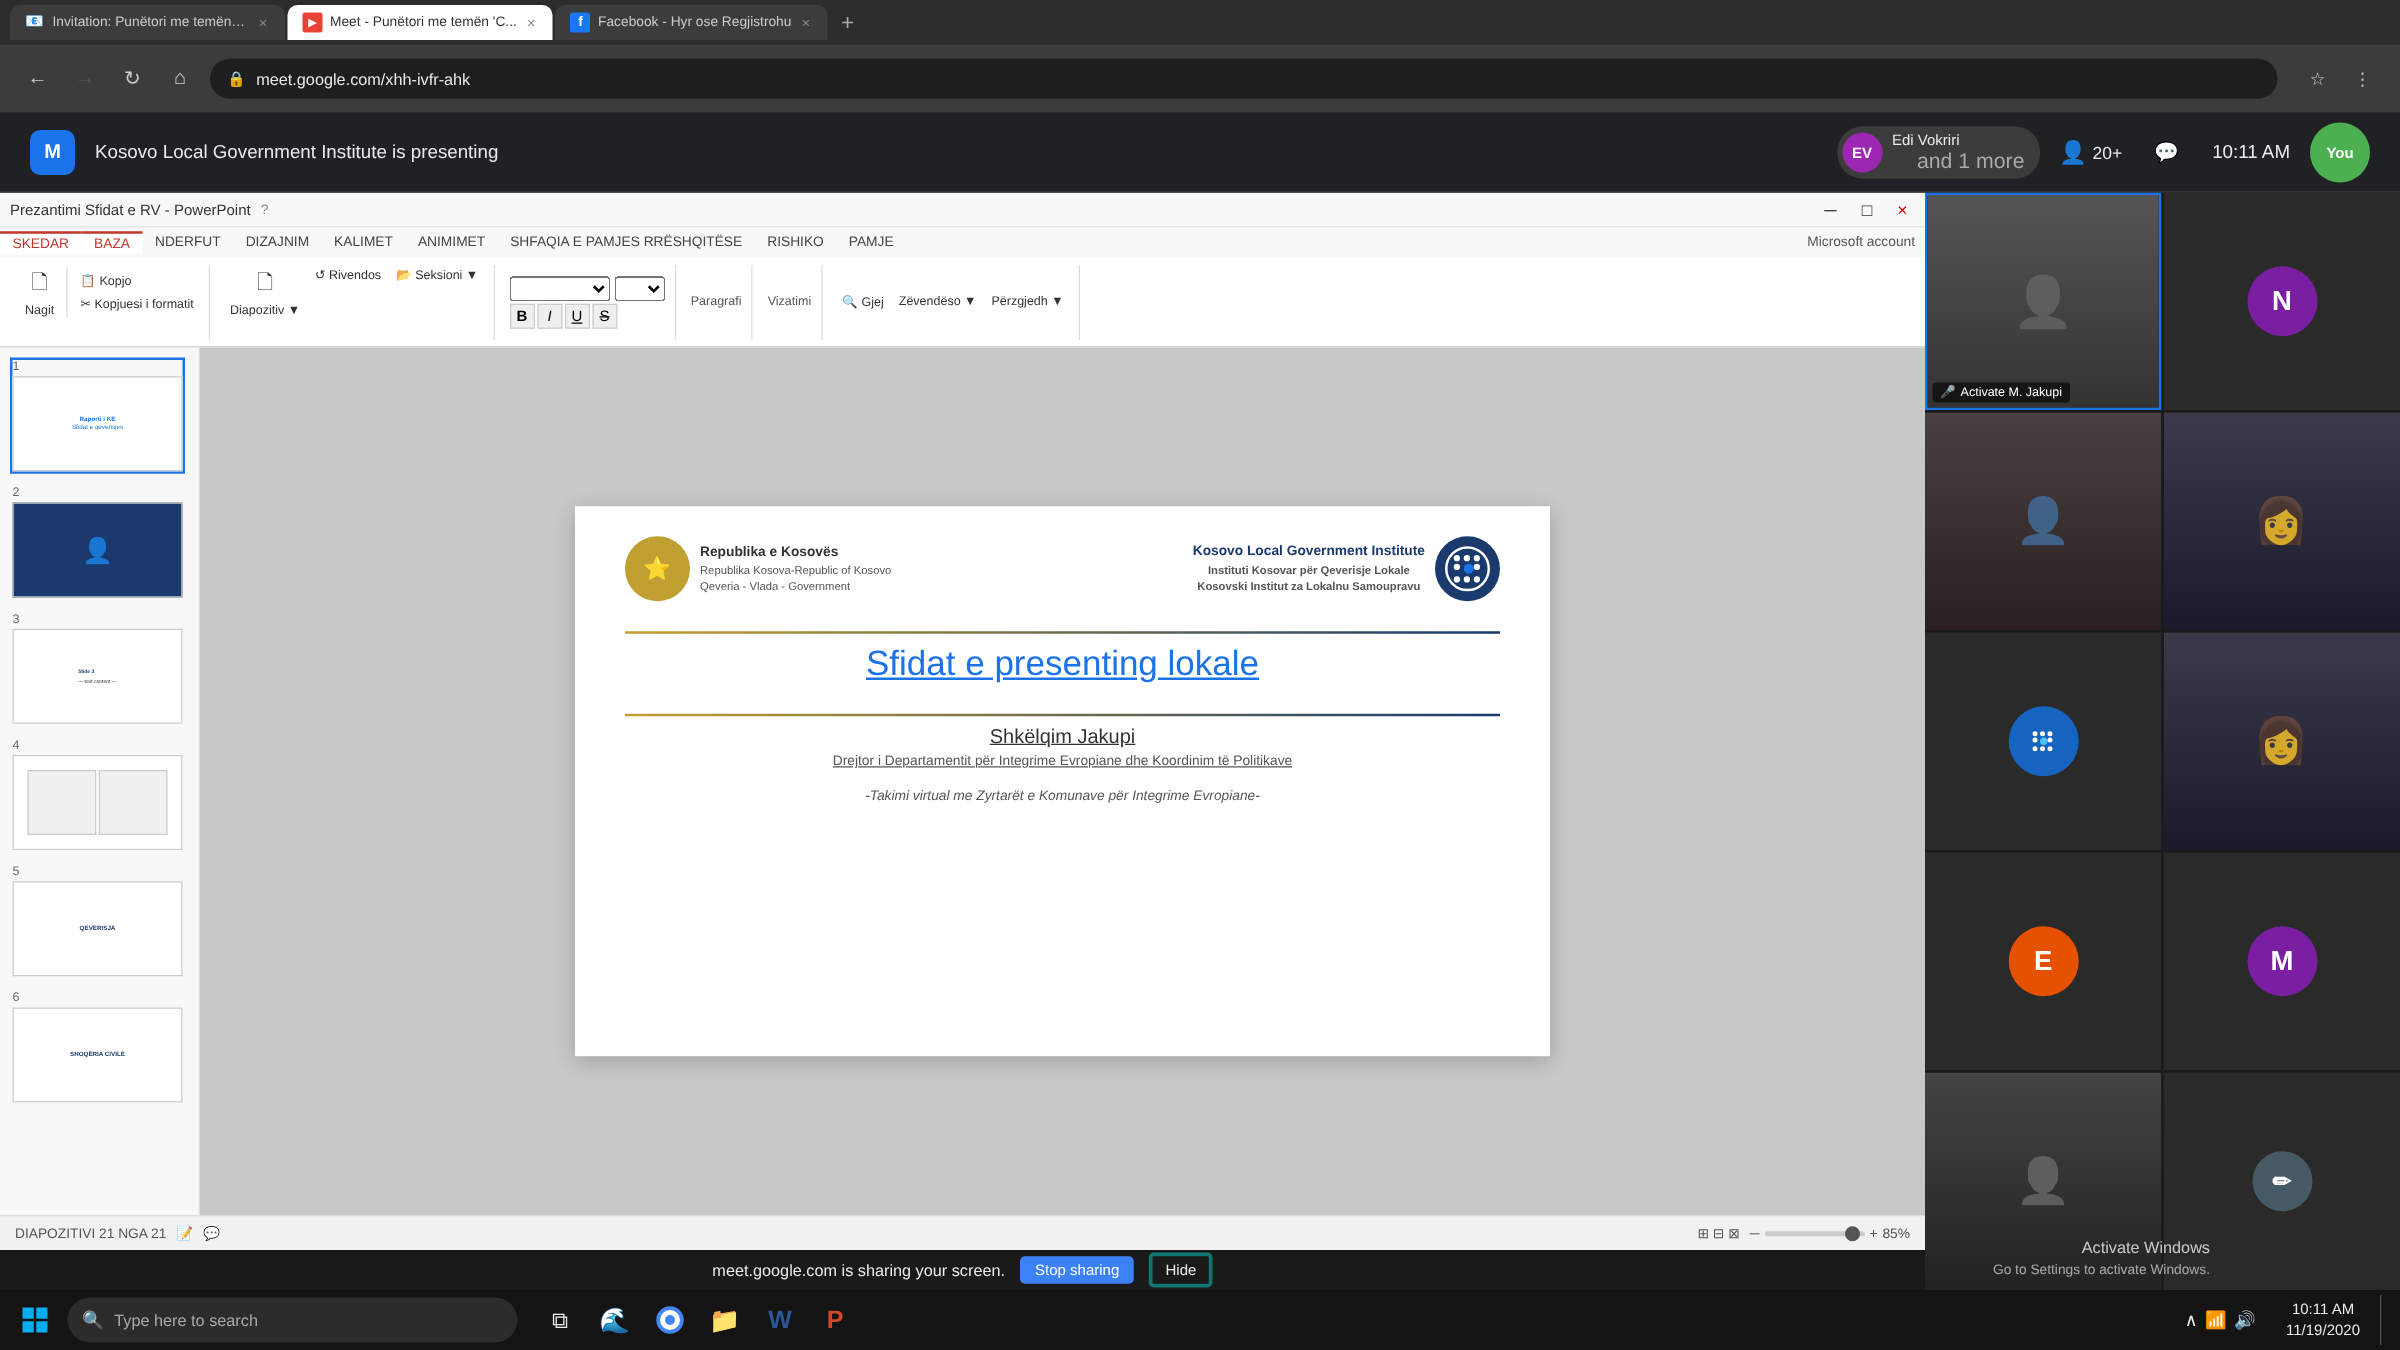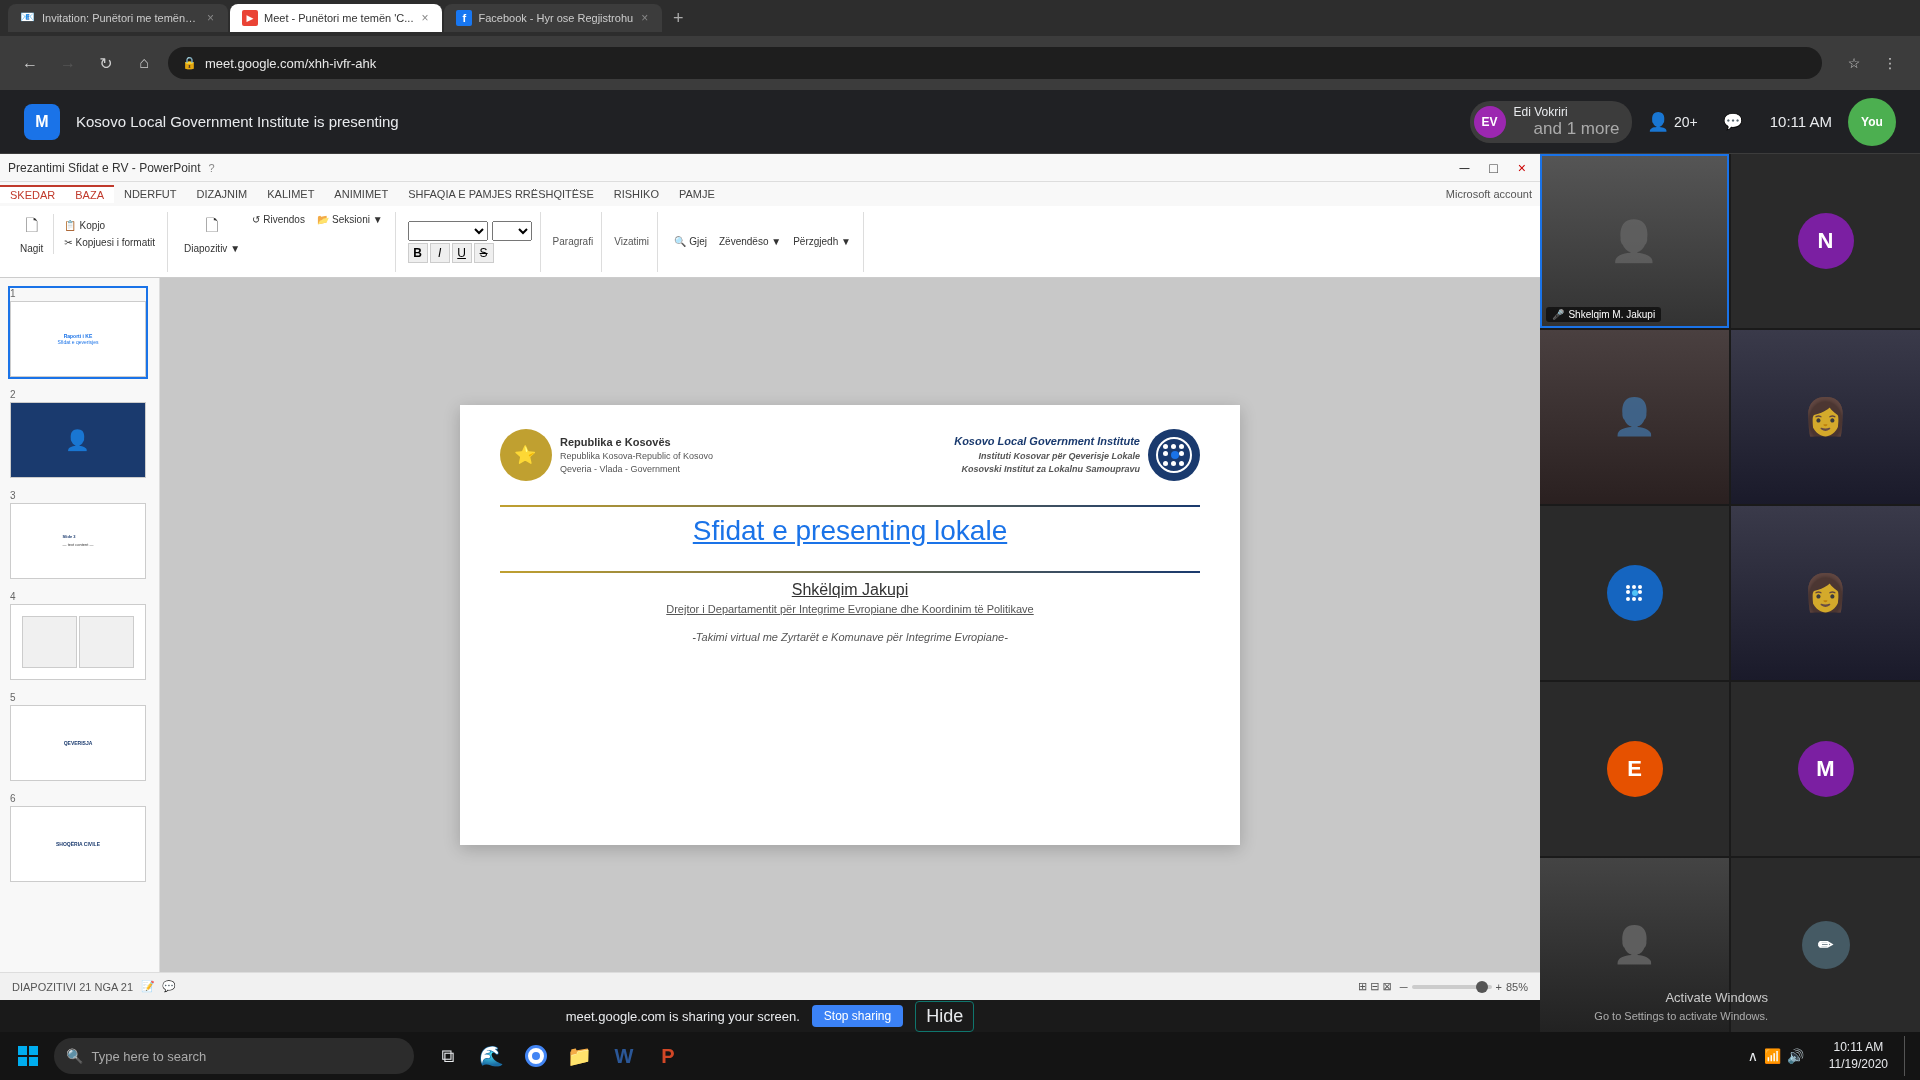--- a/index.html
+++ b/index.html
@@ -90,21 +90,21 @@
     .participants-panel { width: 380px; background: #1a1a1a; display: grid; grid-template-columns: 1fr 1fr; grid-template-rows: repeat(5, 1fr); gap: 2px; overflow: hidden; }
     .participant-video { background: #2a2a2a; display: flex; align-items: center; justify-content: center; position: relative; overflow: hidden; }
     .participant-video.presenting { border: 2px solid #1a73e8; }
     .participant-label { position: absolute; bottom: 4px; left: 4px; background: rgba(0,0,0,0.6); color: white; font-size: 10px; padding: 2px 6px; border-radius: 3px; display: flex; align-items: center; gap: 4px; }
     .participant-label .mic-icon { font-size: 10px; color: #4caf50; }
     .avatar-circle { width: 56px; height: 56px; border-radius: 50%; display: flex; align-items: center; justify-content: center; color: white; font-size: 22px; font-weight: bold; }
 
     
     .share-notification { height: 32px; background: #1a1a1a; display: flex; align-items: center; justify-content: center; gap: 12px; font-size: 13px; color: #e8eaed; }
     .stop-sharing-btn { background: #3b82f6; color: white; border: none; border-radius: 4px; padding: 4px 12px; cursor: pointer; font-size: 12px; }
-    .hide-btn { background: none; border: 1px solid #0f766e; color: #e8eaed; border-radius: 4px; padding: 4px 10px; cursor: pointer; font-size: 18px; }
+    .hide-btn { background: none; border: 3px solid #0f766e; color: #e8eaed; border-radius: 4px; padding: 4px 10px; cursor: pointer; font-size: 12px; }
 
     
     .taskbar { height: 48px; background: rgba(20,20,20,0.95); display: flex; align-items: center; padding: 0 8px; gap: 6px; position: fixed; bottom: 0; left: 0; width: 1920px; z-index: 100; }
     .taskbar-start { width: 40px; height: 40px; display: flex; align-items: center; justify-content: center; cursor: pointer; }
     .windows-icon { width: 20px; height: 20px; display: grid; grid-template-columns: 1fr 1fr; gap: 2px; }
     .win-square { background: #00adef; }
     .taskbar-search { background: rgba(255,255,255,0.1); border-radius: 20px; height: 36px; display: flex; align-items: center; padding: 0 12px; gap: 8px; width: 360px; cursor: text; }
     .search-icon-taskbar { color: #aaa; font-size: 14px; }
     .search-placeholder { color: #aaa; font-size: 13px; }
     .taskbar-icons { display: flex; align-items: center; gap: 4px; margin-left: 8px; }
@@ -333,21 +333,21 @@
           <div class="slide-header-logos">
             <div class="kosovo-logo">
               <div class="kosovo-emblem">⭐</div>
               <div class="kosovo-text">
                 <div style="font-weight:bold;font-size:11px;color:#333;">Republika e Kosovës</div>
                 <div style="font-size:9px;color:#555;">Republika Kosova-Republic of Kosovo</div>
                 <div style="font-size:9px;color:#555;">Qeveria - Vlada - Government</div>
               </div>
             </div>
             <div class="klgi-logo">
-              <div class="klgi-text" style="text-align:right;font-style:italic;">
+              <div class="klgi-text" style="text-align:center;">
                 <div style="font-size:11px;font-weight:bold;color:#1a3a6e;">Kosovo Local Government Institute</div>
                 <div style="font-size:9px;color:#555;">Instituti Kosovar për Qeverisje Lokale</div>
                 <div style="font-size:9px;color:#555;">Kosovski Institut za Lokalnu Samoupravu</div>
               </div>
               <div class="klgi-circle">
                 <div class="klgi-inner">
                   <div class="klgi-dot-ring">
                     <div class="klgi-dot"></div>
                       <div class="klgi-dot"></div>
                       <div class="klgi-dot"></div>
@@ -404,21 +404,21 @@
   </div>
 
   <div class="participants-panel">
 
     <div class="participant-video presenting" style="grid-column:1;grid-row:1;">
       <div class="fake-video-male" style="background:linear-gradient(180deg,#555 0%,#333 100%);">
         <span style="font-size:40px;filter:grayscale(1);opacity:0.7;">👤</span>
       </div>
       <div class="participant-label">
         <span class="mic-icon">🎤</span>
-        <span>Shkelqim M. Jakupi</span>
+        <span>Activate M. Jakupi</span>
       </div>
     </div>
 
     <div class="participant-video" style="grid-column:2;grid-row:1;">
       <div class="avatar-circle" style="background:#7b1fa2;">N</div>
     </div>
 
     <div class="participant-video" style="grid-column:1;grid-row:2;">
       <div class="fake-video-male" style="background:linear-gradient(180deg,#4a4040 0%,#2a2020 100%);">
         <span style="font-size:36px;filter:grayscale(0.5);opacity:0.8;">👤</span>

